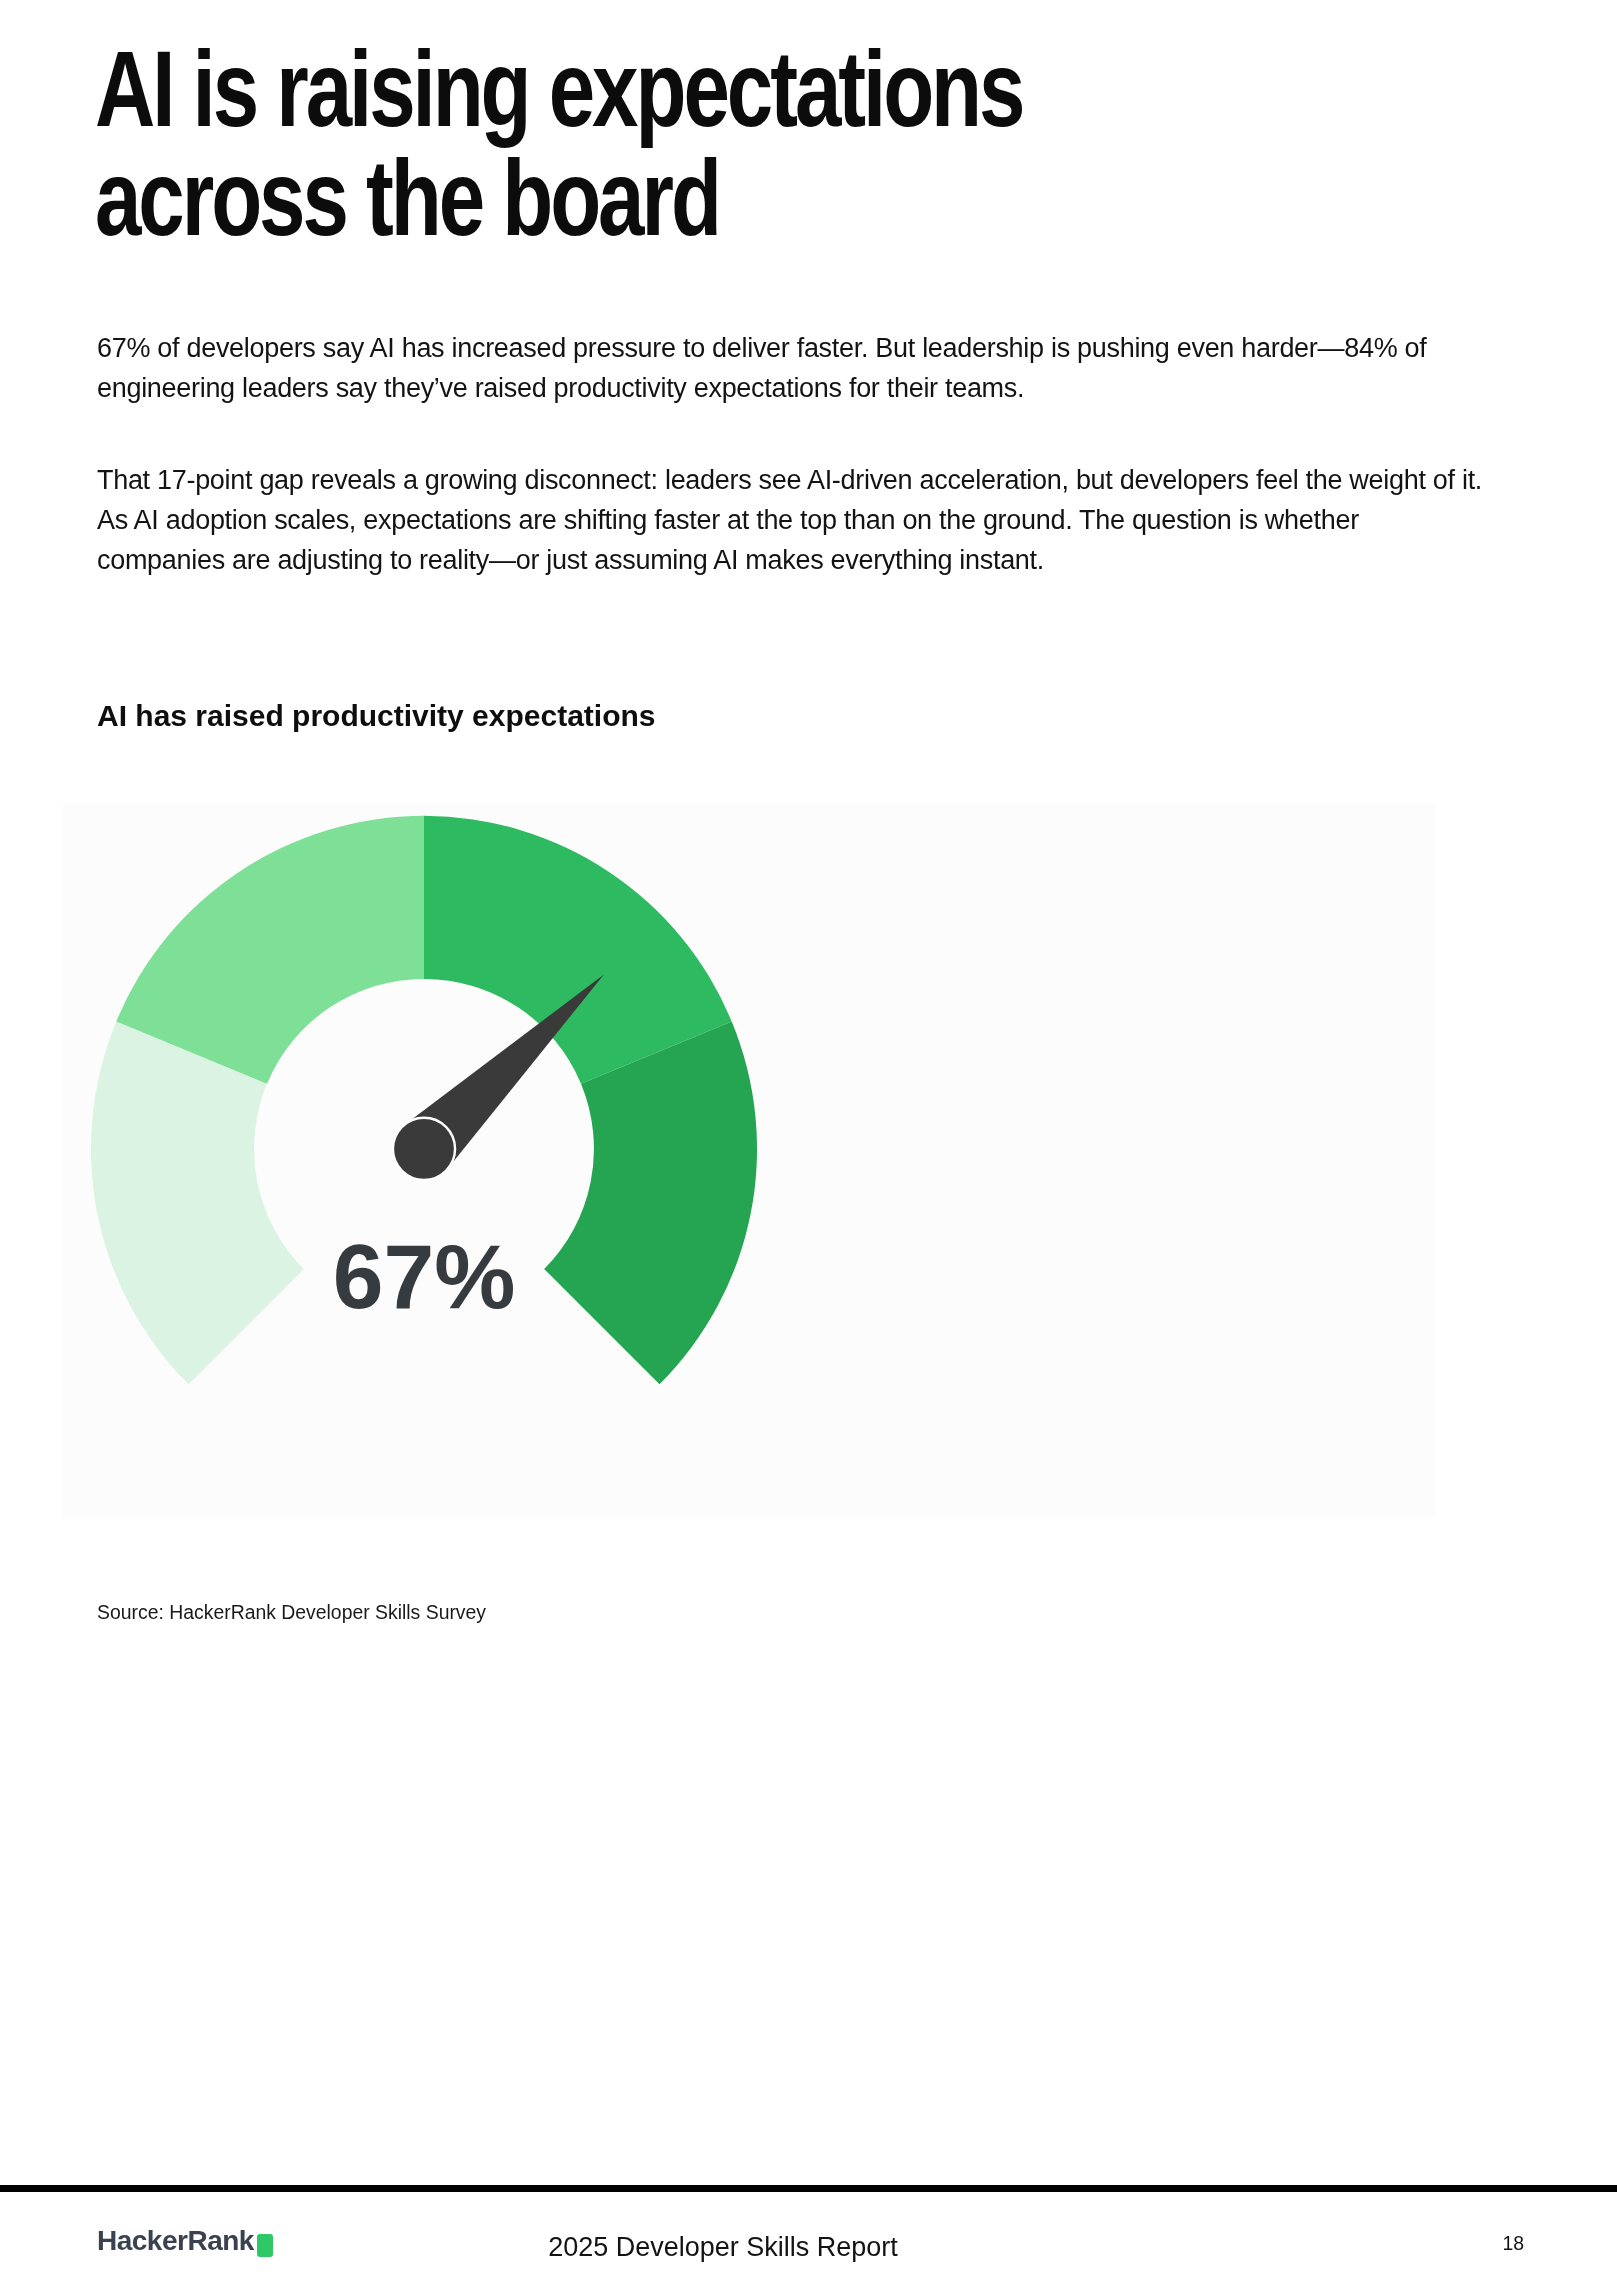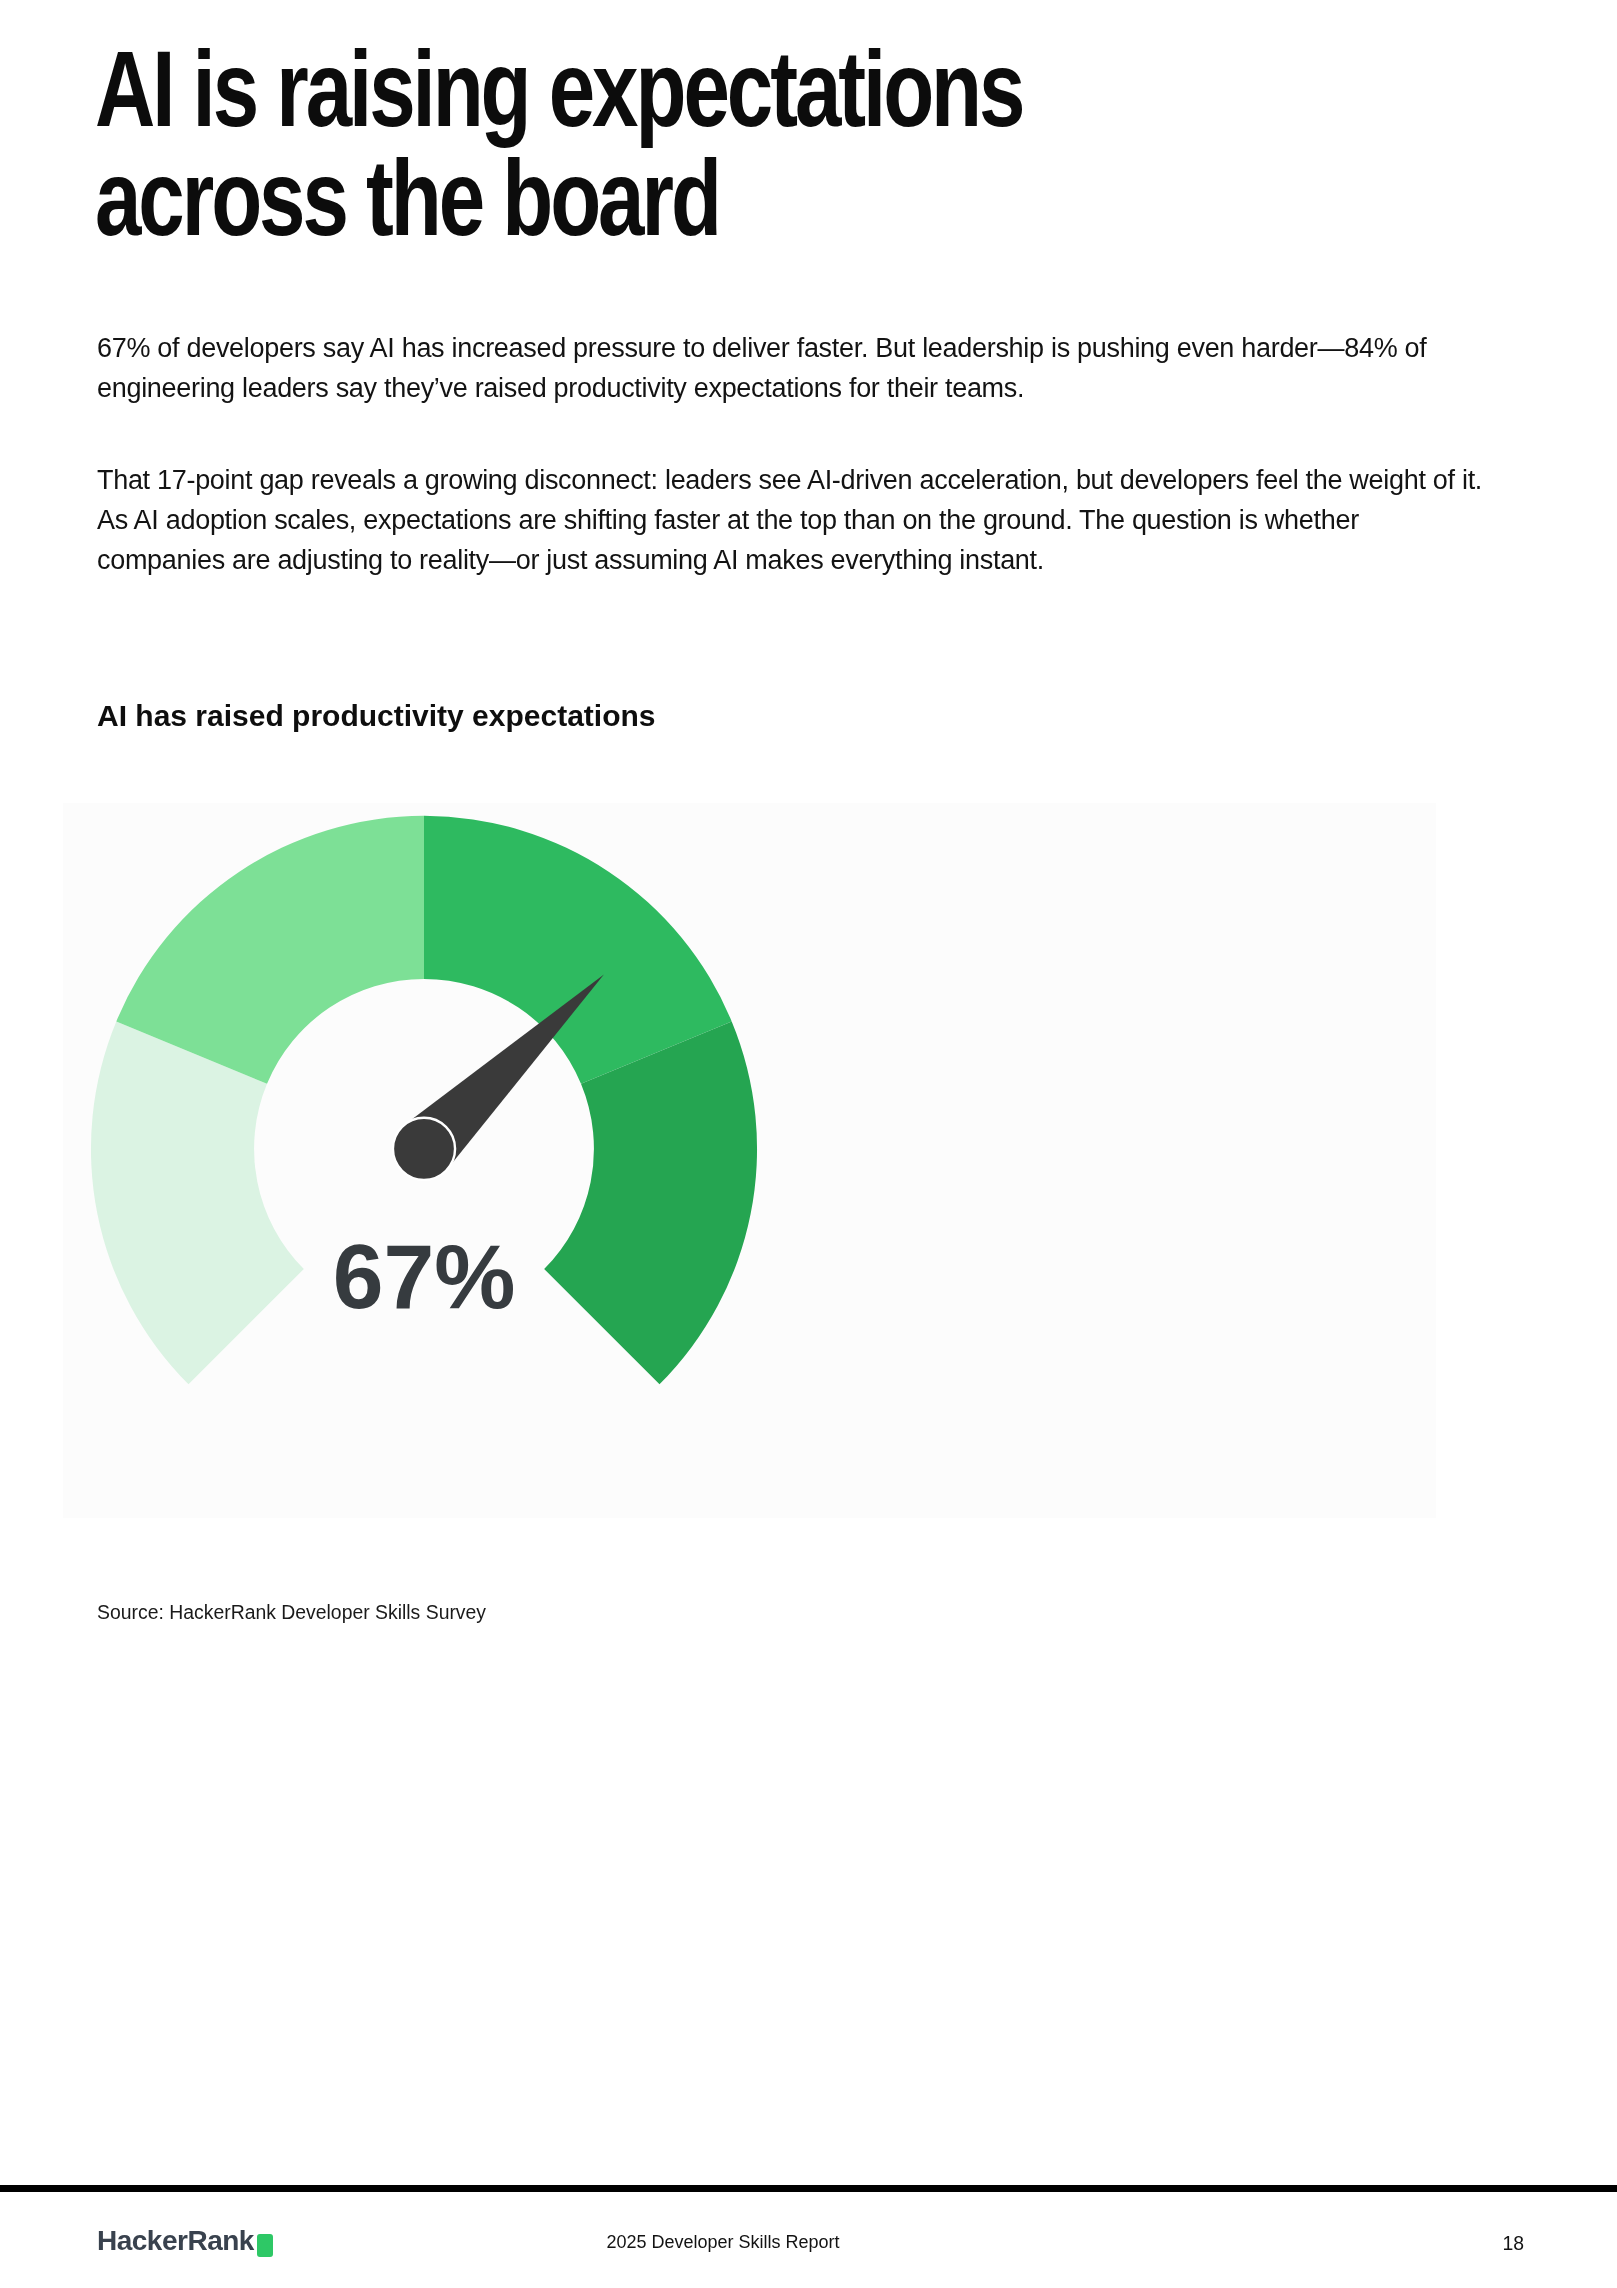--- a/index.html
+++ b/index.html
@@ -44,21 +44,21 @@
     position:absolute;left:97px;top:1601px;
     font-size:19.4px;color:#1a1a1a;
   }
   
   .footer-bar{position:absolute;left:0;top:2185px;width:1618px;height:6.8px;background:#000000;}
   .footer-logo{position:absolute;left:97px;top:2225px;display:flex;align-items:flex-end;}
   .logo-text{font-size:28px;font-weight:bold;color:#39424e;letter-spacing:-0.5px;}
   .logo-square{display:inline-block;width:16.5px;height:23px;border-radius:2.9px;margin-left:2.9px;background:#2ec866;}
   .footer-center{
     position:absolute;left:0;top:2232px;width:1446px;text-align:center;
-    font-size:18px;color:#131313;
+    font-size:27px;color:#131313;
   }
   .footer-page{position:absolute;right:94px;top:2232px;font-size:19.4px;color:#131313;}
 </style>
 </head>
 <body>
 
 <div class="page">
 
   <h1 class="page-title">
     <span class="t-line">AI is raising expectations</span>

